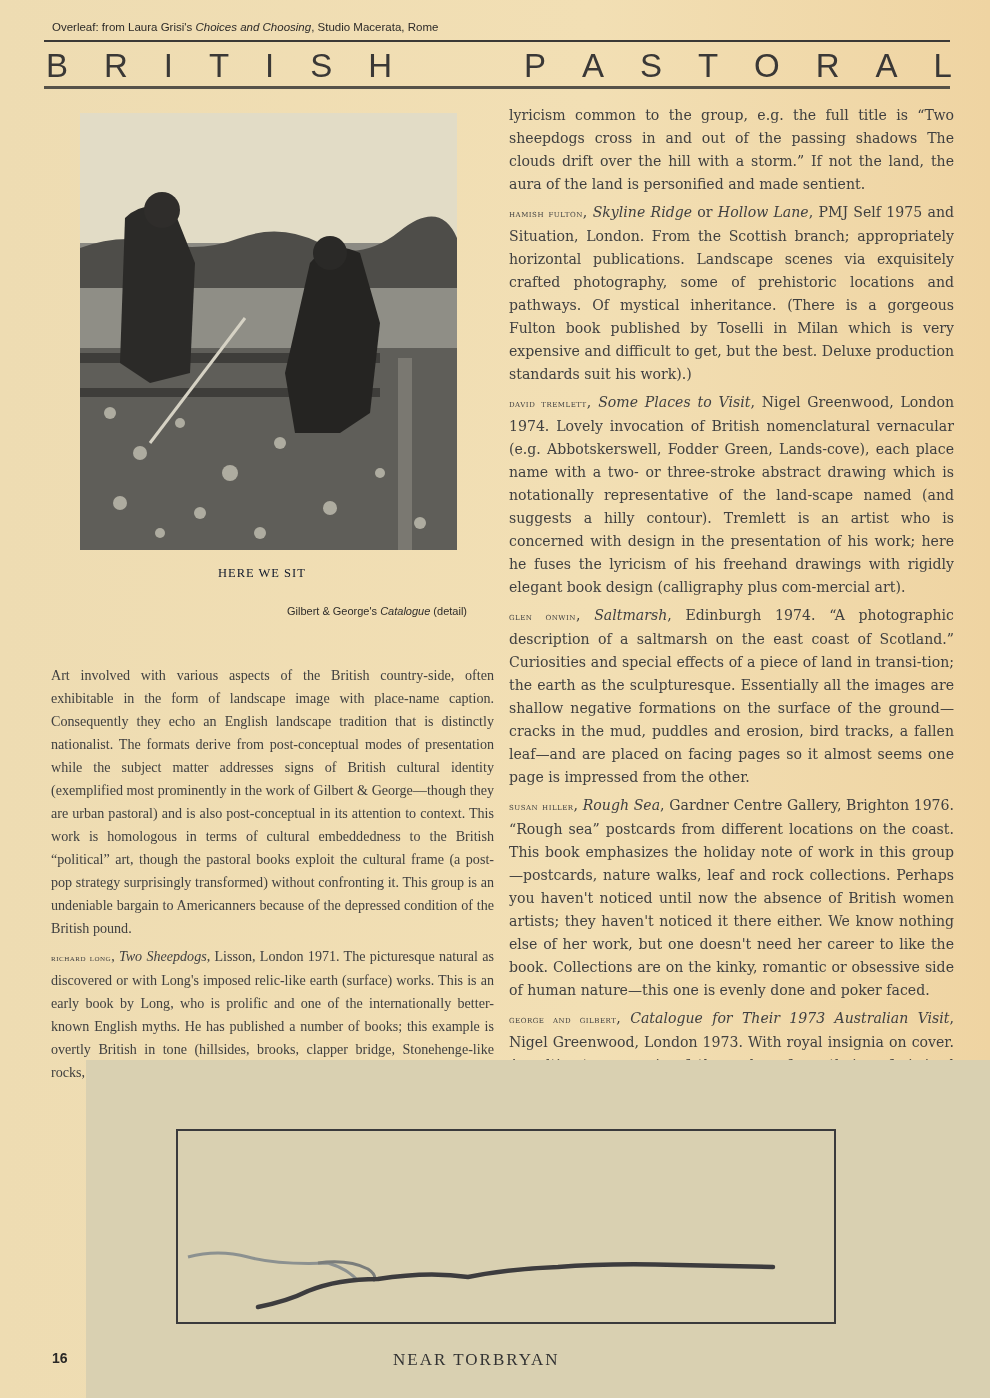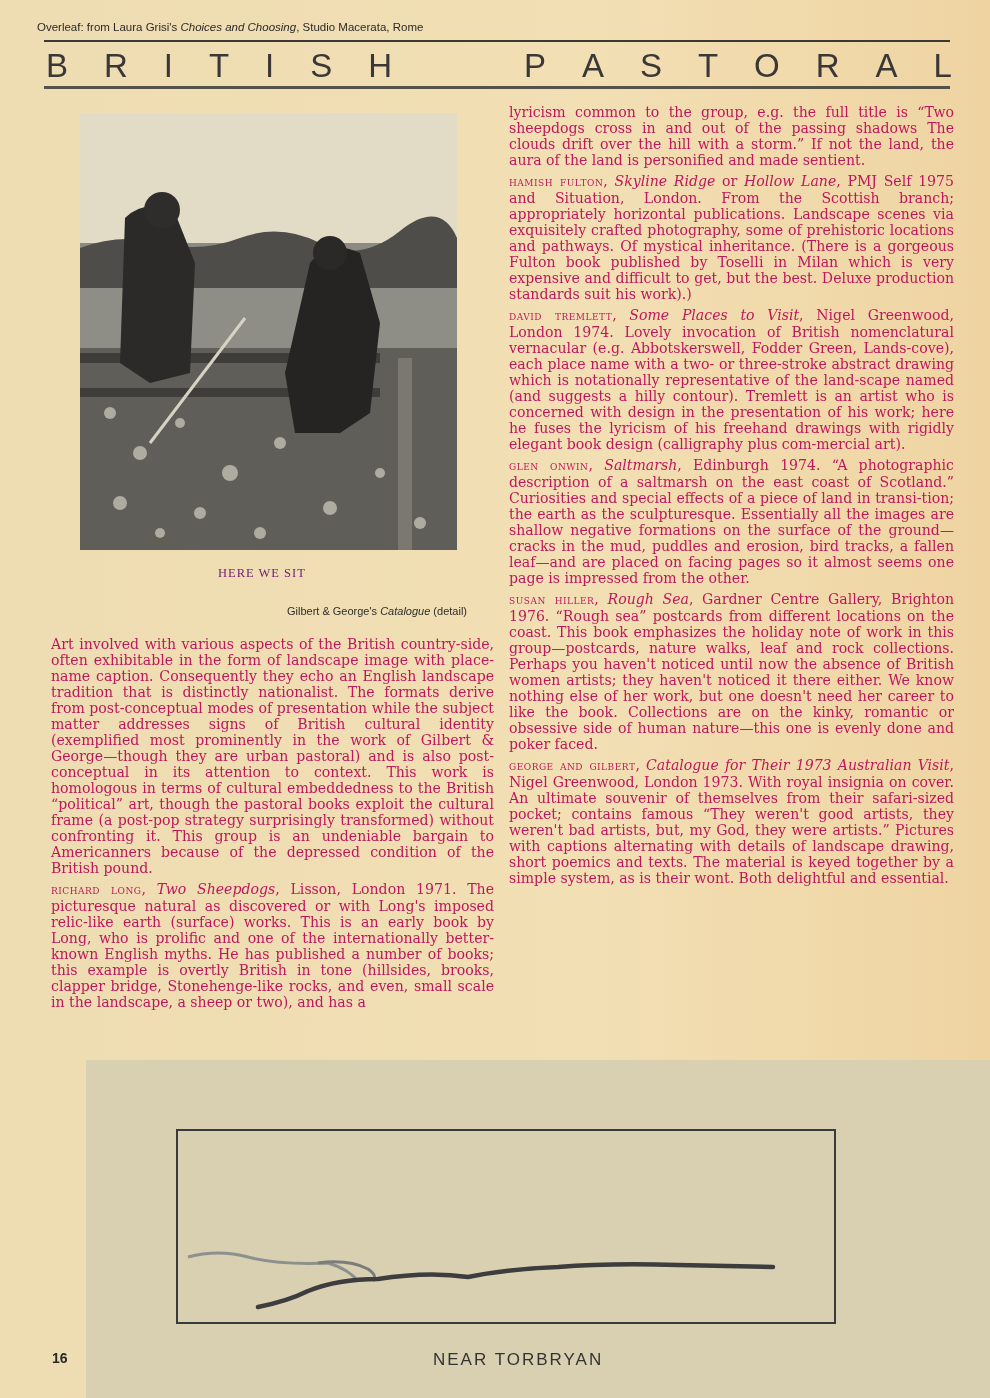--- a/index.html
+++ b/index.html
@@ -5,69 +5,69 @@
   html, body { margin: 0; padding: 0; }
   body {
     width: 990px; height: 1398px; overflow: hidden;
     background: #efd9ad;
     background-image: linear-gradient(90deg, #eedcb2 0%, #f2dfb4 60%, #efd4a2 100%);
     position: relative;
     font-family: "DejaVu Serif", serif;
     color: #2f2c2a;
   }
   .overleaf {
-    position: absolute; left: 37px; top: 21px;
+    position: absolute; left: 52px; top: 21px;
     font-family: "Liberation Sans", sans-serif; font-size: 11.5px; color: #2c2a28; text-align: center;
   }
   .overleaf i { font-style: italic; }
   .rule { position: absolute; left: 44px; width: 906px; background: #3b3936; }
   .rule.top { top: 40px; height: 2px; }
   .rule.bottom { top: 86px; height: 3px; opacity: .85; }
   .masthead {
     position: absolute; left: 46px; top: 46px; width: 906px; height: 40px;
     display: flex; justify-content: space-between; align-items: center;
     font-family: "Liberation Sans", sans-serif; font-size: 33px; color: #3a3836;
   }
   .masthead span.gap { width: 60px; }
   .photo {
     position: absolute; left: 80px; top: 113px; width: 377px; height: 437px;
     background: #5e5c58; overflow: hidden;
   }
   .photo svg { width: 100%; height: 100%; display: block; }
   .caption-here {
     position: absolute; left: 218px; top: 566px;
-    font-family: "Liberation Serif", serif; font-size: 12.5px; letter-spacing: 1px; color: #701a75;
+    font-family: "Liberation Serif", serif; font-size: 12.5px; letter-spacing: 1px; color: #0f172a;
   }
   .credit {
     position: absolute; font-family: "Liberation Sans", sans-serif; font-size: 11px; color: #2f2d2b;
   }
   .credit i { font-style: italic; }
   .credit.g { right: 523px; top: 605px; }
   .credit.d { left: 89px; top: 1034px; margin-top: 24px; }
   .col {
-    position: absolute; font-size: 14.1px; line-height: 16px;
-    text-align: justify; color: #be185d;
+    position: absolute; font-size: 14.1px; line-height: 23px;
+    text-align: justify; color: #404040;
   }
-  .col.left { left: 51px; top: 636px; width: 443px; }
+  .col.left { left: 51px; top: 664px; width: 443px; font-family: Liberation Serif, serif; }
   .col.right { left: 509px; top: 104px; width: 445px; }
   .col p { margin: 0 0 5px 0; }
-  .col .sc { font-variant: small-caps; text-transform: lowercase; font-size: 13px; letter-spacing: .5px; }
+  .col .sc { font-variant: small-caps; text-transform: lowercase; font-size: 10px; letter-spacing: .5px; }
   .col i { font-style: italic; }
   .drawing-panel {
     position: absolute; left: 86px; top: 1060px; width: 904px; height: 338px;
     background: #d9d0b1;
   }
   .drawing-frame {
     position: absolute; left: 176px; top: 1129px; width: 656px; height: 191px;
     border: 2.5px solid #3a3a3c;
   }
   .drawing-frame svg { position: absolute; left: 0; top: 0; width: 100%; height: 100%; }
   .near {
     position: absolute; left: 393px; top: 1350px;
-    font-family: Liberation Sans, sans-serif; font-size: 17px; letter-spacing: 2px; color: #333; margin-left: 40px;
+    font-family: Liberation Serif, serif; font-size: 17px; letter-spacing: 2px; color: #333;
   }
   .pageno {
     position: absolute; left: 52px; top: 1350px;
     font-family: "Liberation Sans", sans-serif; font-size: 14px; font-weight: bold; color: #2a2826;
   }
 </style>
 </head>
 <body>
 
 <div class="overleaf"><span>Overleaf: from Laura Grisi's </span><i>Choices and Choosing</i><span>, Studio Macerata, Rome</span></div>

